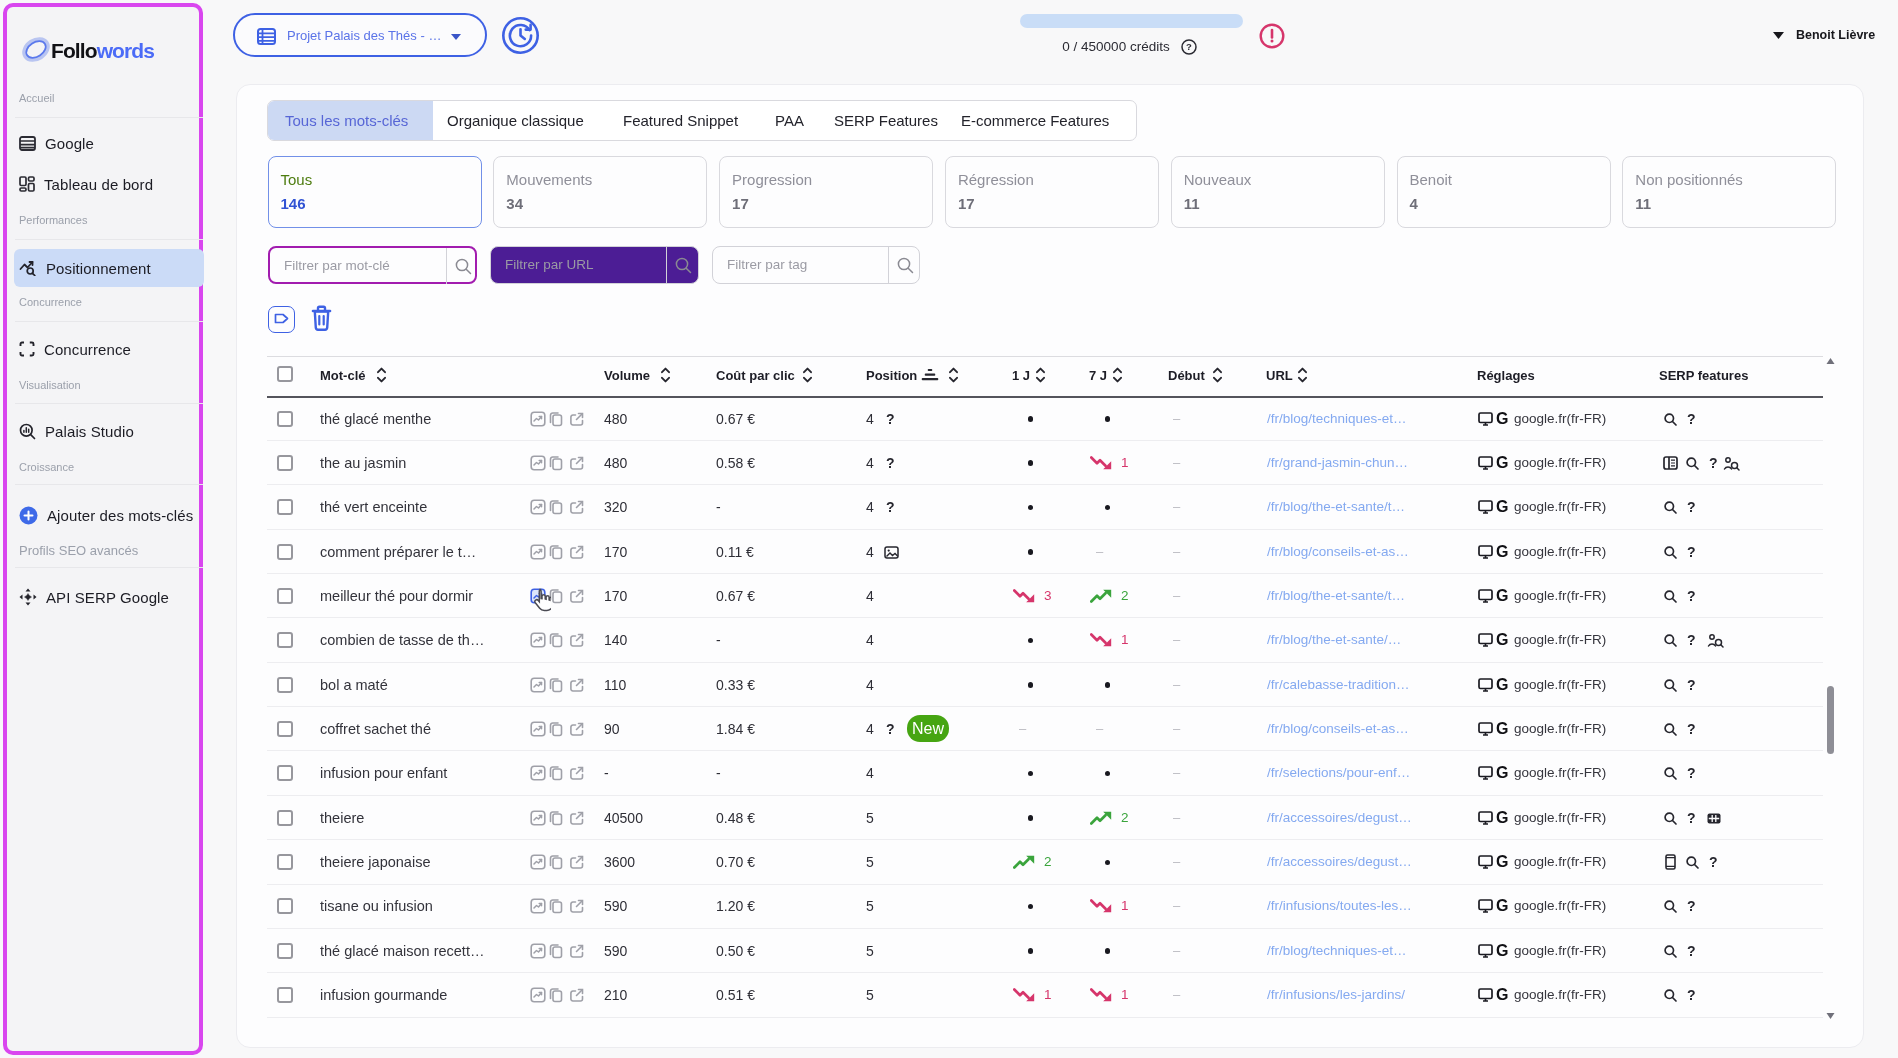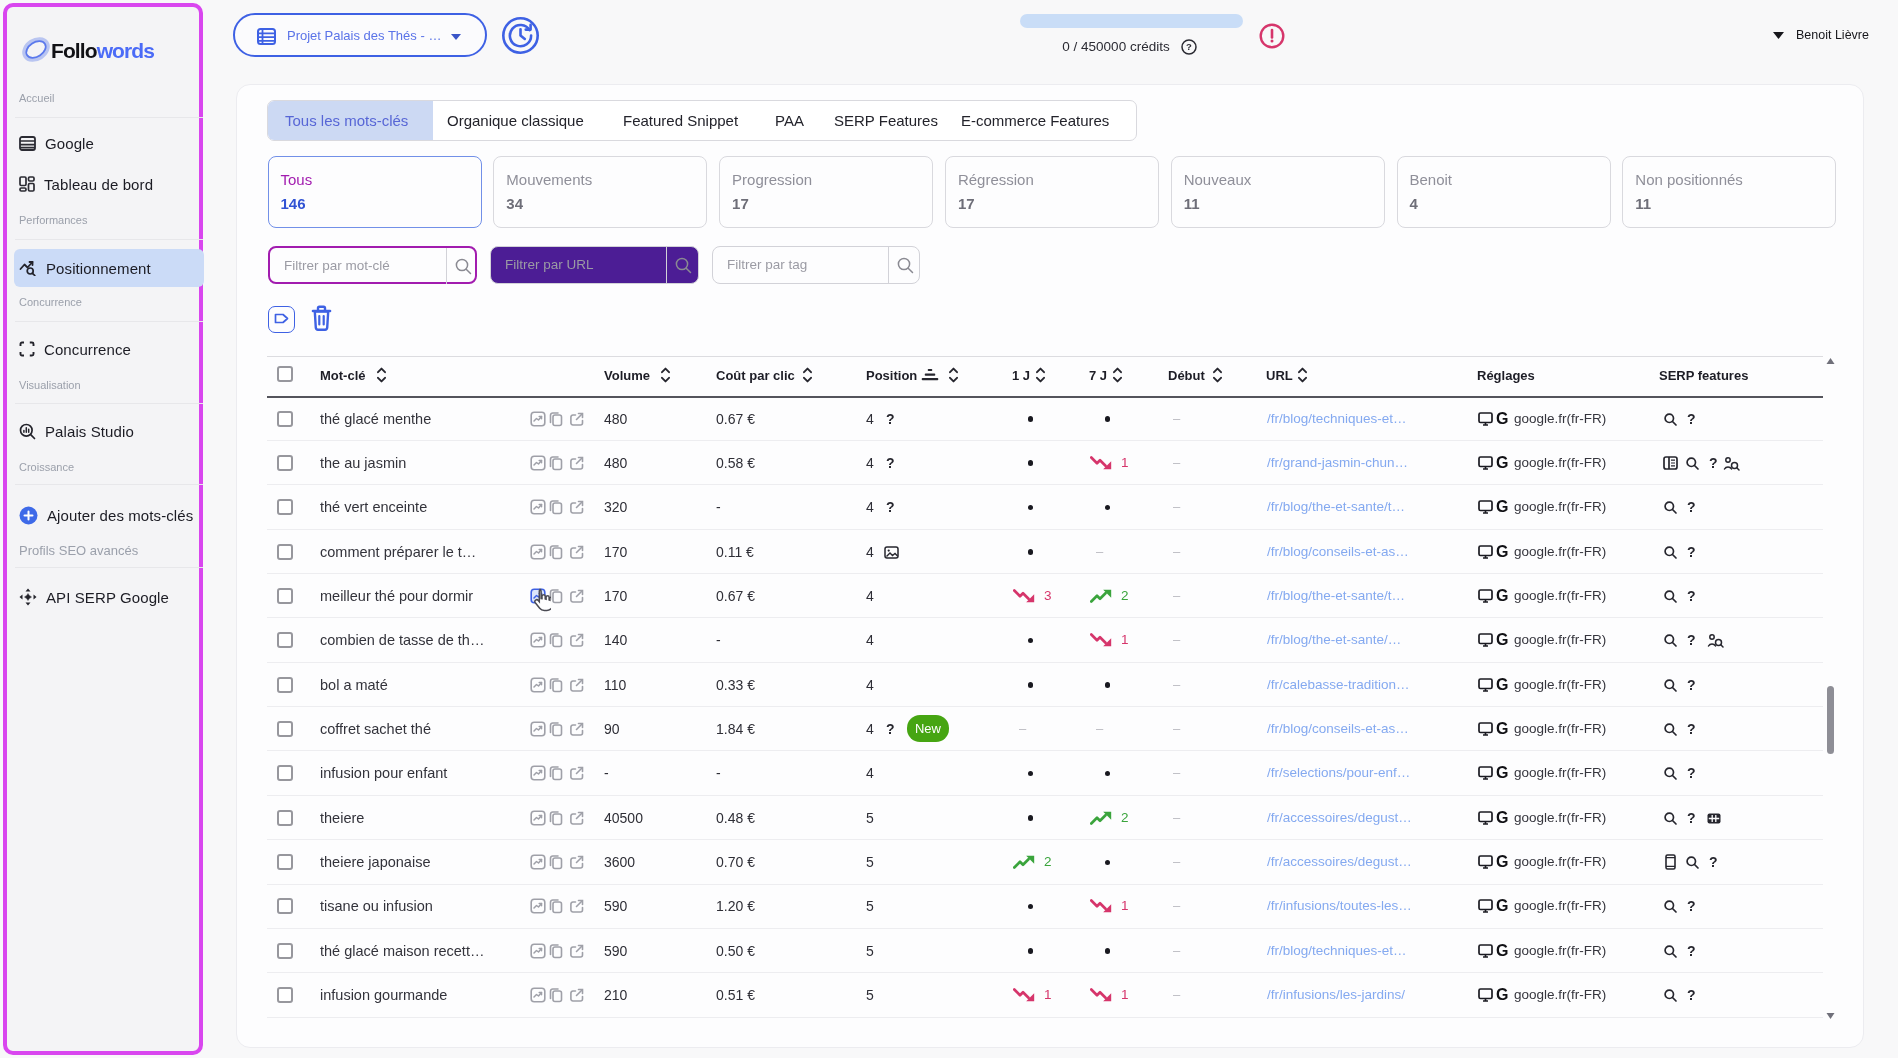--- a/index.html
+++ b/index.html
@@ -121,35 +121,35 @@
     <text x="8" y="11.4" text-anchor="middle" font-size="9.5" font-weight="700" fill="#2b2b33" font-family="Liberation Sans,sans-serif">?</text>
   </svg>
 <svg style="position:absolute;left:1259px;top:23px" width="26" height="26" viewBox="0 0 26 26" fill="none">
     <circle cx="13" cy="13" r="11.3" stroke="#d6356b" stroke-width="2.4"></circle>
     <path d="M13 7 v7.5" stroke="#d6356b" stroke-width="2.6" stroke-linecap="round"></path>
     <circle cx="13" cy="18" r="1.5" fill="#d6356b"></circle>
   </svg>
 <svg style="position:absolute;left:1772px;top:31px" width="13" height="9" viewBox="0 0 13 9">
     <path d="M1 1 L6.5 8 L12 1 z" fill="#17171c"></path>
   </svg>
-<div style="position:absolute;left:1796px;top:28px;font-size:12.5px;font-weight:400;color:#17171c">Benoit Lièvre</div>
+<div style="position:absolute;left:1796px;top:28px;font-size:12.5px;font-weight:700;color:#17171c">Benoit Lièvre</div>
 
 <div id="panel"></div>
 
 <div style="position:absolute;left:267px;top:100px;width:870px;height:41px;background:#fff;border:1px solid #d9d9de;border-radius:7px;box-sizing:border-box"></div>
 <div style="position:absolute;left:268px;top:101px;width:165px;height:39px;background:#ccd9f3;border-radius:6px 0 0 6px"></div>
 <span class="tab" style="left:285px;color:#5766d6">Tous les mots-clés</span>
 <span class="tab" style="left:447px">Organique classique</span>
 <span class="tab" style="left:623px">Featured Snippet</span>
 <span class="tab" style="left:775px">PAA</span>
 <span class="tab" style="left:834px">SERP Features</span>
 <span class="tab" style="left:961px">E-commerce Features</span>
 
 <div style="position:absolute;left:267.5px;top:156px;width:214px;height:72px;border:1.5px solid #7290e8;border-radius:8px;box-sizing:border-box;background:#fdfdfe">
-    <div style="position:absolute;left:12px;top:14px;font-size:15px;color:#a21caf">Tous</div>
+    <div style="position:absolute;left:12px;top:14px;font-size:15px;color:#4d7c0f">Tous</div>
     <div style="position:absolute;left:12px;top:38px;font-size:15px;font-weight:700;color:#3153d4">146</div>
   </div>
 <div style="position:absolute;left:493.3px;top:156px;width:214px;height:72px;border:1.5px solid #d9d9de;border-radius:8px;box-sizing:border-box;background:#fdfdfe">
     <div style="position:absolute;left:12px;top:14px;font-size:15px;color:#8f8f99">Mouvements</div>
     <div style="position:absolute;left:12px;top:38px;font-size:15px;font-weight:700;color:#6e6e78">34</div>
   </div>
 <div style="position:absolute;left:719.1px;top:156px;width:214px;height:72px;border:1.5px solid #d9d9de;border-radius:8px;box-sizing:border-box;background:#fdfdfe">
     <div style="position:absolute;left:12px;top:14px;font-size:15px;color:#8f8f99">Progression</div>
     <div style="position:absolute;left:12px;top:38px;font-size:15px;font-weight:700;color:#6e6e78">17</div>
   </div>
@@ -567,21 +567,21 @@
     </svg>
     <svg class="rowic" style="left:302px" width="16" height="16" viewBox="0 0 16 16" fill="none">
       <path d="M13.5 9.5 V12 a2 2 0 0 1 -2 2 H4 a2 2 0 0 1 -2.1-2 V6 a2 2 0 0 1 2-2 H6.5" stroke="#9fa0a8" stroke-width="1.6" stroke-linecap="round"></path>
       <path d="M9.5 2.5 H13.5 V6.5" stroke="#9fa0a8" stroke-width="1.6" stroke-linecap="round"></path>
       <path d="M13 3 L7.5 8.5" stroke="#9fa0a8" stroke-width="1.6" stroke-linecap="round"></path>
     </svg>
     <span class="num" style="left:337px">90</span>
     <span class="num" style="left:449px">1.84 €</span>
     <span class="num" style="left:599px">4</span>
     <span style="position:absolute;left:619px;top:0;line-height:44.5px;font-weight:700;font-size:14px;color:#26262e">?</span>
-    <span style="position:absolute;left:640px;top:8.5px;width:42px;height:27px;background:#46a512;border-radius:13px;color:#fff;font-size:13px;text-align:center;line-height:27px">New</span>
+    <span style="position:absolute;left:640px;top:8.5px;width:42px;height:27px;background:#46a512;border-radius:13px;color:#fff;font-size:16px;text-align:center;line-height:27px">New</span>
     <span style="position:absolute;left:752px;top:0;line-height:44.5px;color:#b9b9c0;font-size:13px">–</span>
     <span style="position:absolute;left:829px;top:0;line-height:44.5px;color:#b9b9c0;font-size:13px">–</span>
     <span style="position:absolute;left:906px;top:0;line-height:44.5px;color:#b9b9c0;font-size:13px">–</span>
     <span class="url">/fr/blog/conseils-et-as…</span>
     <svg style="position:absolute;left:1211px;top:15px" width="15" height="14" viewBox="0 0 15 14" fill="none">
       <rect x="1" y="1" width="13" height="9.5" rx="1.5" stroke="#1b1b22" stroke-width="1.7"></rect>
       <path d="M7.5 10.5 V13 M5 13 h5" stroke="#1b1b22" stroke-width="1.7"></path>
     </svg>
     <span style="position:absolute;left:1229px;top:0;line-height:44.5px;font-weight:800;font-size:16px;color:#101014">G</span>
     <span style="position:absolute;left:1247px;top:0;line-height:44.5px;font-size:13.5px;color:#35353d">google.fr(fr-FR)</span>

